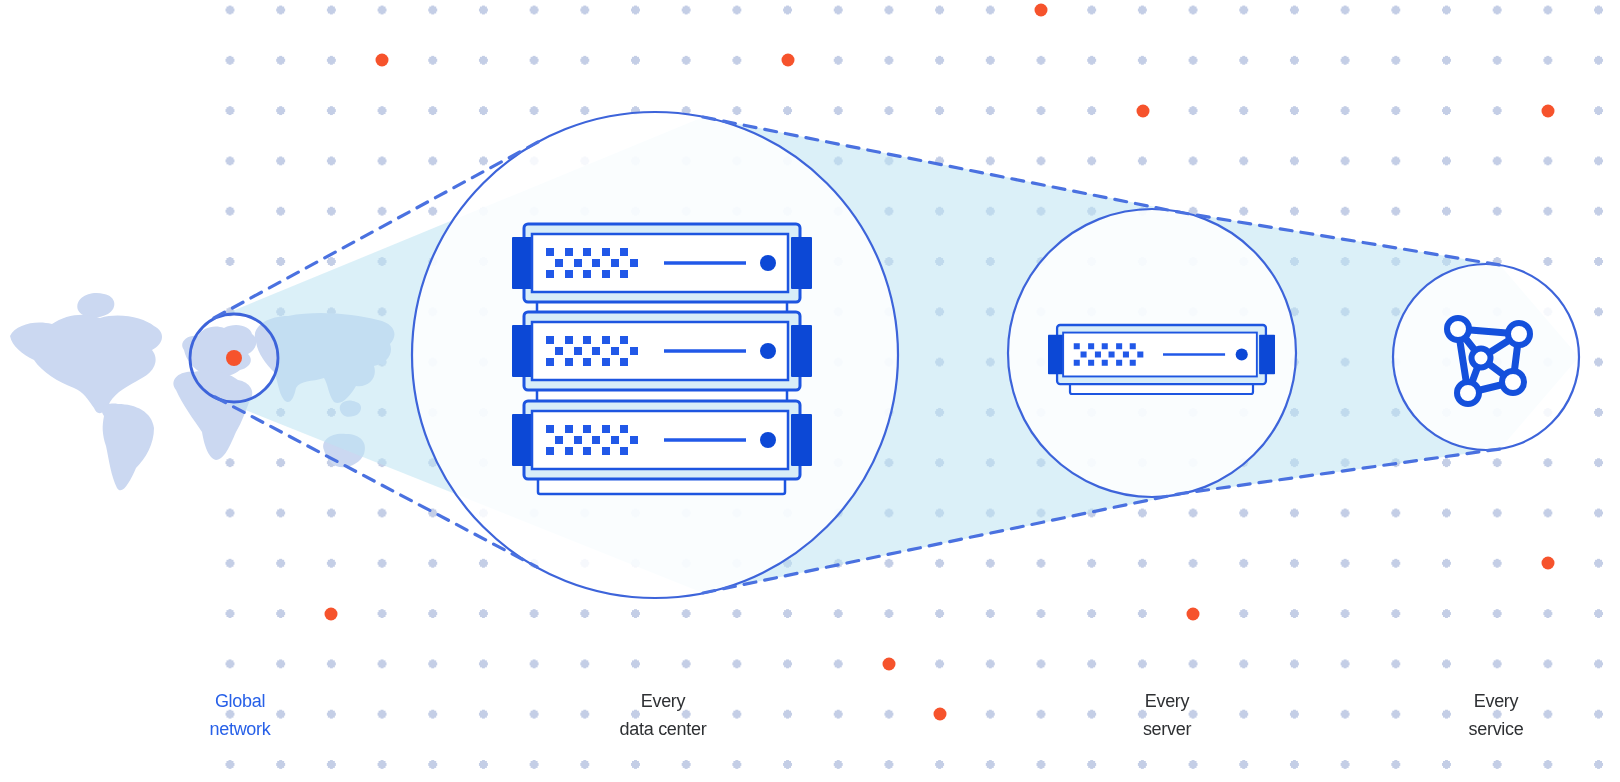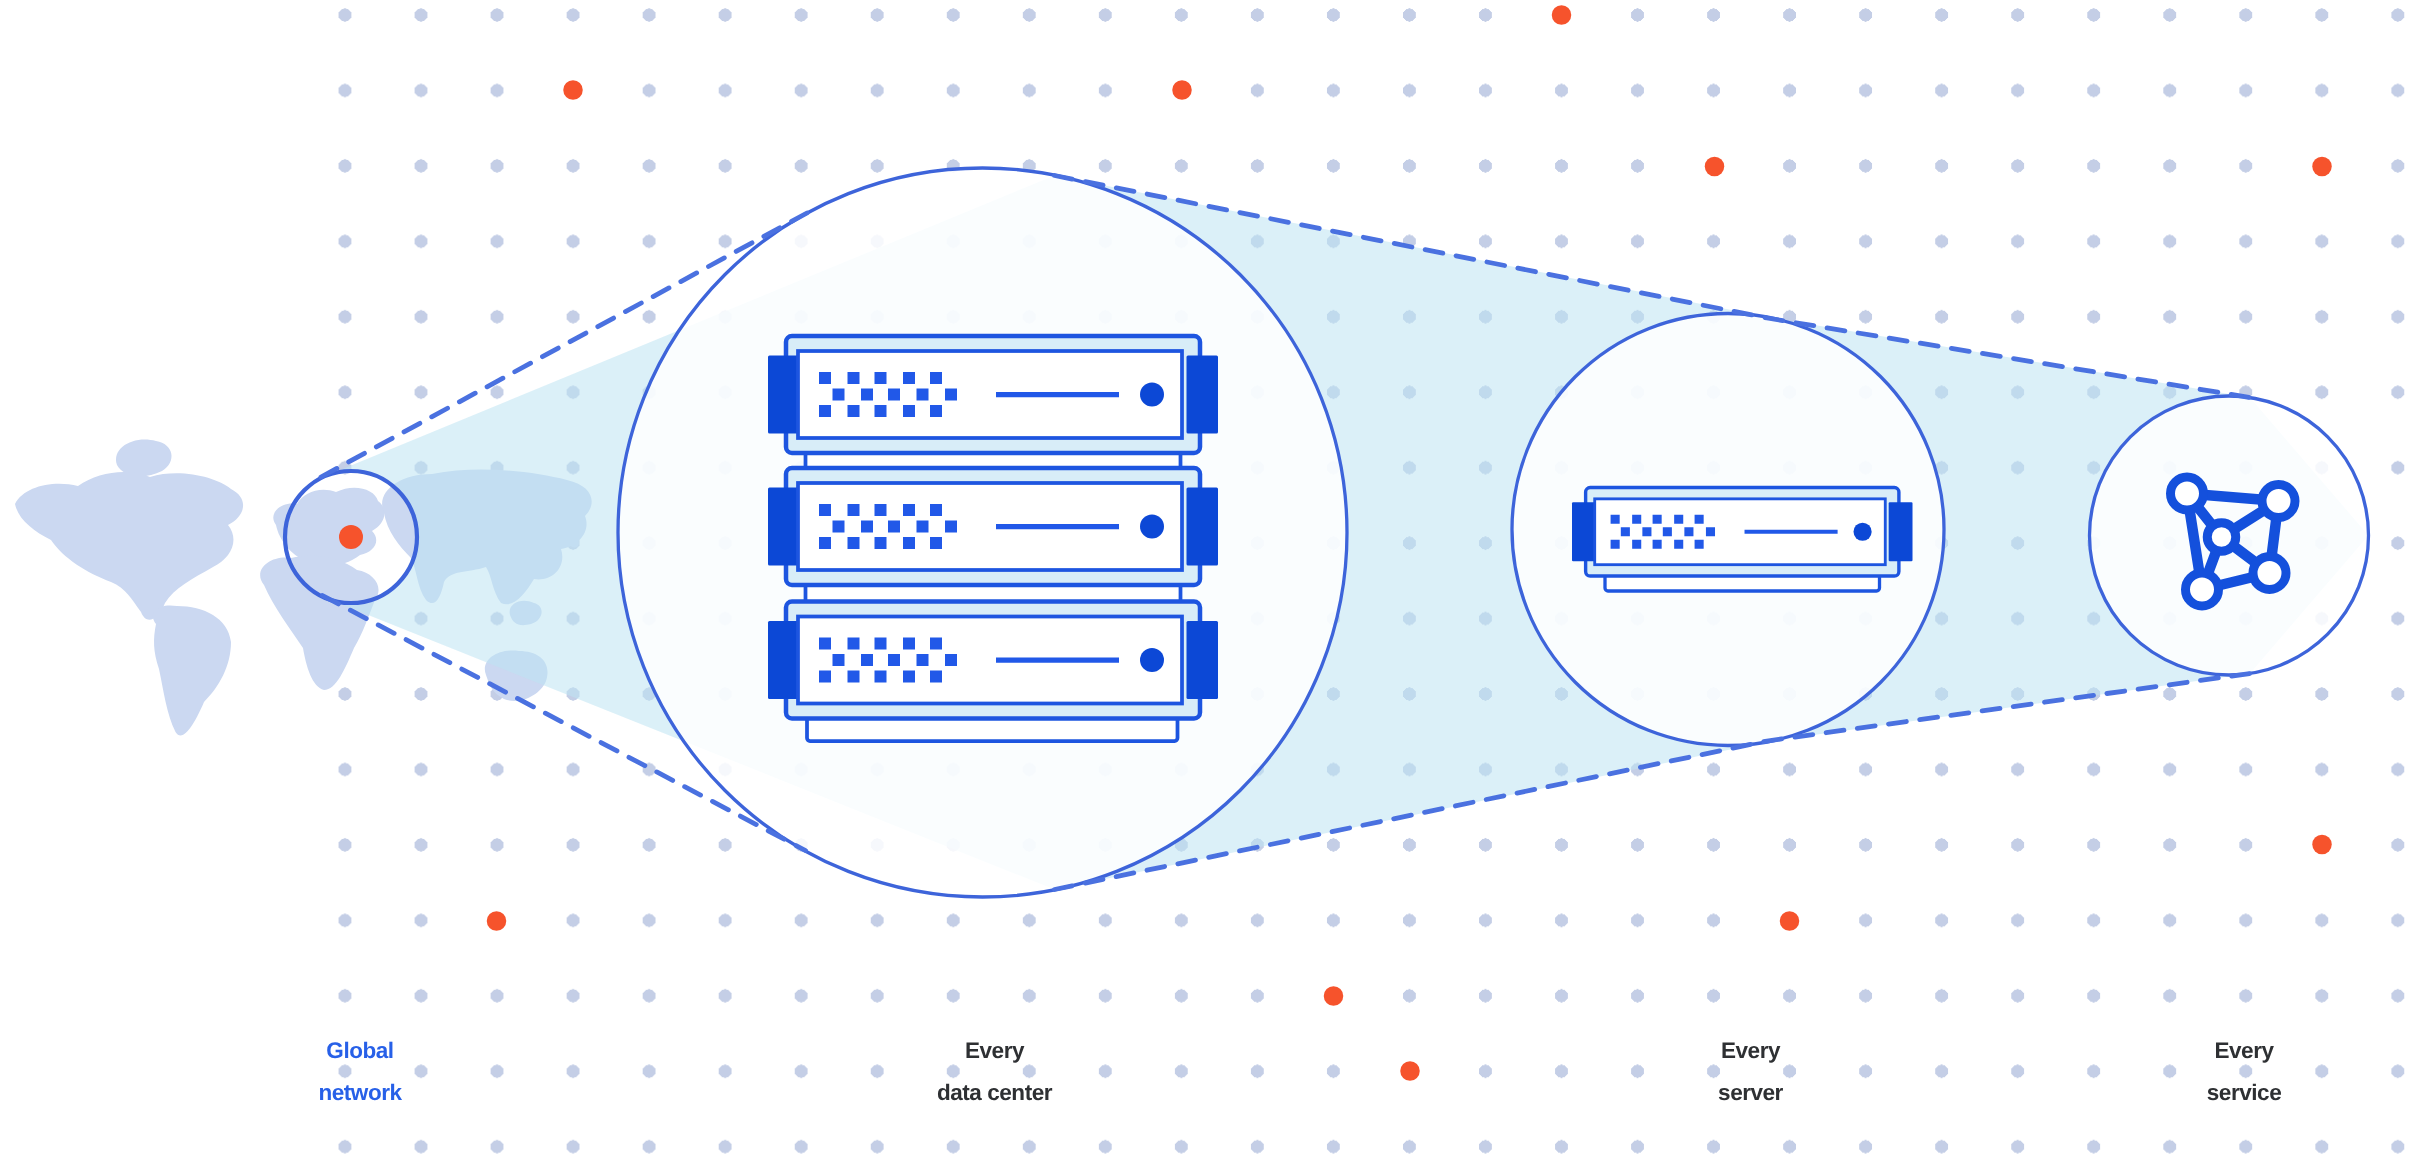--- a/index.html
+++ b/index.html
@@ -9,21 +9,21 @@
   }
   .dots{
     position:absolute;left:203px;top:0;right:0;bottom:0;
     background-image:radial-gradient(circle,#c4cee6 0 4.3px,rgba(0,0,0,0) 4.4px);
     background-size:50.7px 50.3px;
     background-position:1.65px -15.15px;
   }
   svg.scene{position:absolute;left:0;top:0;}
   .label{
     position:absolute;top:687px;transform:translateX(-50%);
-    font-size:15px;font-weight:bold;line-height:28px;letter-spacing:-0.3px;
+    font-size:18px;font-weight:normal;line-height:28px;letter-spacing:-0.3px;
     color:#2e3033;text-align:center;white-space:pre-line;
   }
   .label-blue{color:#2760e8;}
 </style>
 </head>
 <body>
 
 <div class="stage">
 
   <div class="dots"></div>

